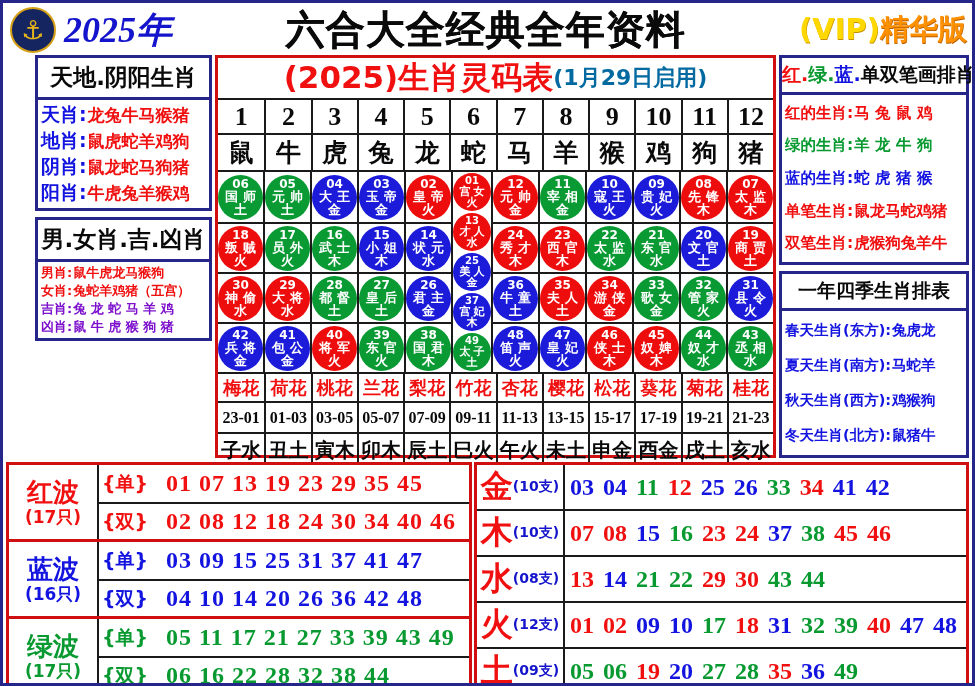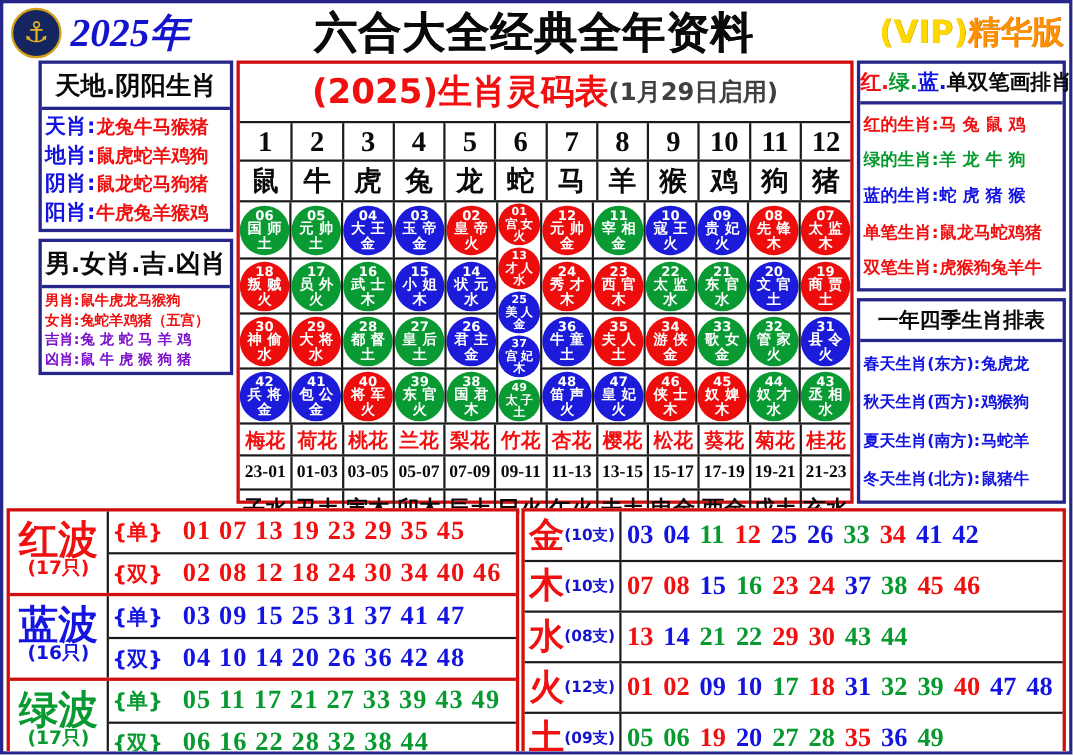--- a/index.html
+++ b/index.html
@@ -27,23 +27,23 @@
   .box-rows{flex:1;display:flex;flex-direction:column;justify-content:space-around;padding:2px 3px;}
   .row-line{white-space:nowrap;font-weight:900;}
   .lbl{margin-right:1px;}
   #lb1 .lbl{font-size:19px;}
   #lb1 .val{font-size:17px;}
   #lb2 .row-line{font-size:13px;}
   #rb1 .row-line{font-size:15.5px;}
   #rb2 .row-line{font-size:14.5px;}
   
   .center{width:577px;border:3px solid #d01010;display:flex;flex-direction:column;box-sizing:border-box;background:#fff;}
-  .tbl-title{height:52px;display:flex;align-items:center;justify-content:center;white-space:nowrap;flex:0 0 auto;}
+  .tbl-title{height:40px;display:flex;align-items:center;justify-content:center;white-space:nowrap;flex:0 0 auto;}
   .tbl-title .t1{color:#f01010;font-weight:900;font-size:31px;}
-  .tbl-title .t2{color:#404040;font-weight:900;font-size:22px;}
+  .tbl-title .t2{color:#0369a1;font-weight:900;font-size:22px;}
   .grid-row{display:grid;grid-template-columns:repeat(12,1fr);border-top:2px solid #1a1a1a;flex:0 0 auto;}
   .gcell{display:flex;align-items:center;justify-content:center;border-left:2px solid #1a1a1a;overflow:hidden;white-space:nowrap;}
   .gcell.c0{border-left:none;}
   .row-num{height:33px;font-family:"Liberation Serif",serif;font-weight:700;font-size:26px;color:#0a0a0a;}
   .row-zod{height:35px;font-weight:900;font-size:25px;color:#0a0a0a;}
   .circle-area{height:200px;display:grid;grid-template-columns:repeat(12,1fr);grid-template-rows:repeat(4,50px);border-top:2px solid #1a1a1a;flex:0 0 auto;}
   .ccell{display:flex;align-items:center;justify-content:center;border-left:2px solid #1a1a1a;border-top:2px solid #1a1a1a;}
   .ccell.c0{border-left:none;}
   .ccell.r0{border-top:none;}
   .snake-col{display:flex;flex-direction:column;justify-content:space-between;align-items:center;border-left:2px solid #1a1a1a;padding:1px 0;}
@@ -60,21 +60,21 @@
   .ball-green{background:#0a9a33;}
   .row-flower{height:27px;font-weight:900;font-size:18px;color:#f01010;}
   .row-time{height:29px;font-family:"Liberation Serif",serif;font-weight:600;font-size:16px;color:#0a0a0a;}
   .row-branch{height:33px;font-weight:900;font-size:20px;color:#0a0a0a;}
   
   .bottom{display:flex;gap:2px;margin-top:4px;flex:1;}
   .waves-box{width:486px;border:3px solid #d01010;box-sizing:border-box;display:flex;flex-direction:column;background:#fff;}
   .wave-group{flex:1;display:grid;grid-template-columns:90px 1fr;grid-template-rows:1fr 1fr;border-top:3px solid #d01010;}
   .wave-group.first{border-top:none;}
   .wave-label{grid-row:1/3;display:flex;flex-direction:column;align-items:center;justify-content:center;border-right:2px solid #1a1a1a;}
-  .wave-name{font-size:36px;font-weight:900;line-height:30px;}
+  .wave-name{font-size:26px;font-weight:900;line-height:30px;}
   .wave-count{font-size:17px;font-weight:700;line-height:20px;text-align:right;}
   .wave-row{display:flex;align-items:center;padding-left:3px;white-space:nowrap;overflow:hidden;}
   .wave-row.second{border-top:2px solid #1a1a1a;}
   .wave-tag{font-size:19px;font-weight:900;}
   .wave-nums{font-family:"Liberation Serif",serif;font-weight:700;font-size:24px;letter-spacing:1px;margin-left:18px;}
   .elems-box{flex:1;border:3px solid #d01010;box-sizing:border-box;display:flex;flex-direction:column;background:#fff;}
   .elem-row{flex:1;display:flex;align-items:stretch;border-top:2px solid #1a1a1a;}
   .elem-row.first{border-top:none;}
   .elem-label{width:86px;flex:0 0 auto;display:flex;align-items:center;justify-content:center;border-right:2px solid #1a1a1a;white-space:nowrap;}
   .elem-name{color:#f01010;font-size:32px;font-weight:900;}
@@ -545,22 +545,22 @@
             <div class="row-line"><span class="lbl txt-green">绿的生肖:</span><span class="val txt-green">羊 龙 牛 狗</span></div>
             <div class="row-line"><span class="lbl txt-blue">蓝的生肖:</span><span class="val txt-blue">蛇 虎 猪 猴</span></div>
             <div class="row-line"><span class="lbl txt-red">单笔生肖:</span><span class="val txt-red">鼠龙马蛇鸡猪</span></div>
             <div class="row-line"><span class="lbl txt-red">双笔生肖:</span><span class="val txt-red">虎猴狗兔羊牛</span></div>
           </div>
       </div>
       <div class="navy-box" style="flex:47;">
         <div class="box-title">一年四季生肖排表</div>
         <div class="box-rows" id="rb2">
             <div class="row-line txt-blue"><span class="lbl">春天生肖(东方):</span><span class="val">兔虎龙</span></div>
+            <div class="row-line txt-blue"><span class="lbl">夏天生肖(南方):</span><span class="val">马蛇羊</span></div>
             <div class="row-line txt-blue"><span class="lbl">秋天生肖(西方):</span><span class="val">鸡猴狗</span></div>
-            <div class="row-line txt-blue"><span class="lbl">夏天生肖(南方):</span><span class="val">马蛇羊</span></div>
             <div class="row-line txt-blue"><span class="lbl">冬天生肖(北方):</span><span class="val">鼠猪牛</span></div>
           </div>
       </div>
     </div>
 
   </div>
 
   <div class="bottom">
     <div class="waves-box" id="wavesBox">
         <div class="wave-group first">

